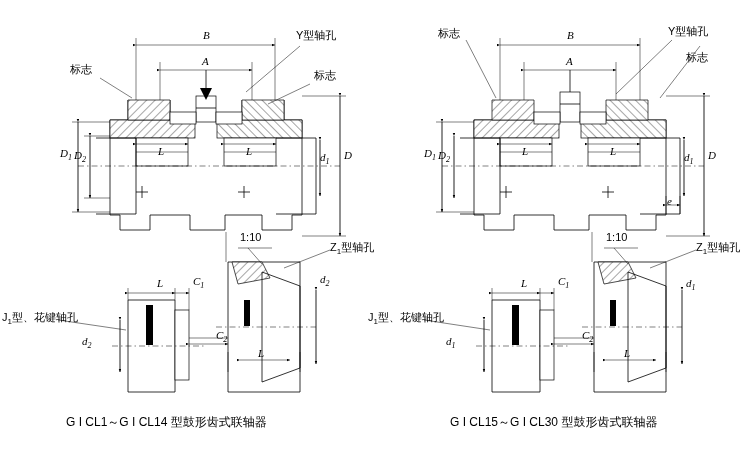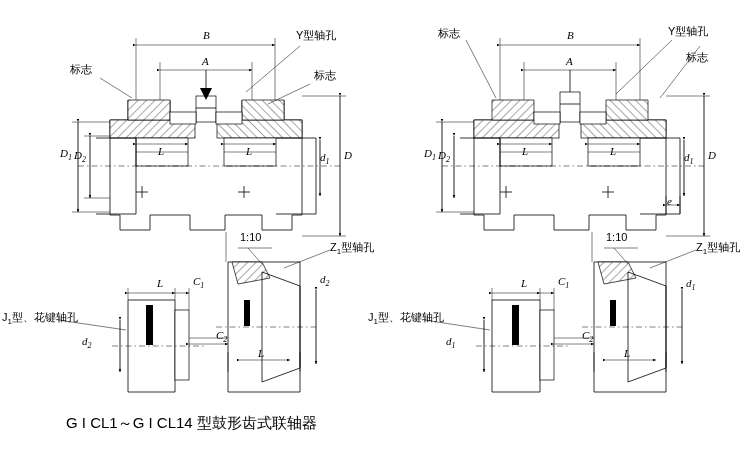--- a/index.html
+++ b/index.html
@@ -1,20 +1,20 @@
 <!DOCTYPE html>
 <html><head>
 <meta charset="utf-8">
 <style>
   html,body{margin:0;padding:0;background:#ffffff;}
   body{width:750px;height:454px;overflow:hidden;font-family:"Liberation Sans",sans-serif;}
   #stage{position:relative;width:750px;height:454px;background:#fff;}
   .lbl{position:absolute;font-size:11px;color:#000;white-space:nowrap;line-height:1;}
   .lbl.it{font-style:italic;font-family:"Liberation Serif",serif;}
-  .cap{position:absolute;font-size:15px;color:#000;white-space:nowrap;font-family:"Liberation Sans",sans-serif;}
+  .cap{position:absolute;font-size:12px;color:#000;white-space:nowrap;font-family:"Liberation Sans",sans-serif;}
   .sub{font-size:8px;vertical-align:sub;}
   svg{position:absolute;left:0;top:0;}
   .ln{stroke:#000;stroke-width:0.8;fill:none;}
   .thin{stroke:#000;stroke-width:0.5;fill:none;}
   .dash{stroke:#000;stroke-width:0.5;fill:none;stroke-dasharray:6 3 1.5 3;}
   .hatchA{fill:url(#hA);stroke:#000;stroke-width:0.7;}
   .hatchB{fill:url(#hB);stroke:#000;stroke-width:0.7;}
   .solidfill{fill:#000;}
   .wh{fill:#fff;stroke:#000;stroke-width:0.7;}
 </style>
@@ -281,14 +281,15 @@
 <div class="lbl it" style="left:667px;top:196px;">e</div>
 <div class="lbl" style="left:606px;top:232px;">1:10</div>
 <div class="lbl" style="left:696px;top:242px;">Z<span class="sub">1</span>型轴孔</div>
 <div class="lbl" style="left:368px;top:312px;">J<span class="sub">1</span>型、花键轴孔</div>
 <div class="lbl it" style="left:521px;top:278px;">L</div>
 <div class="lbl it" style="left:558px;top:276px;">C<span class="sub">1</span></div>
 <div class="lbl it" style="left:582px;top:330px;">C<span class="sub">2</span></div>
 <div class="lbl it" style="left:446px;top:336px;">d<span class="sub">1</span></div>
 <div class="lbl it" style="left:686px;top:278px;">d<span class="sub">1</span></div>
 <div class="lbl it" style="left:624px;top:348px;">L</div>
+<div class="cap" style="left:450px;top:414px;">G I CL15～G I CL30 型鼓形齿式联轴器</div>
 
 </div>
 
 </body></html>

